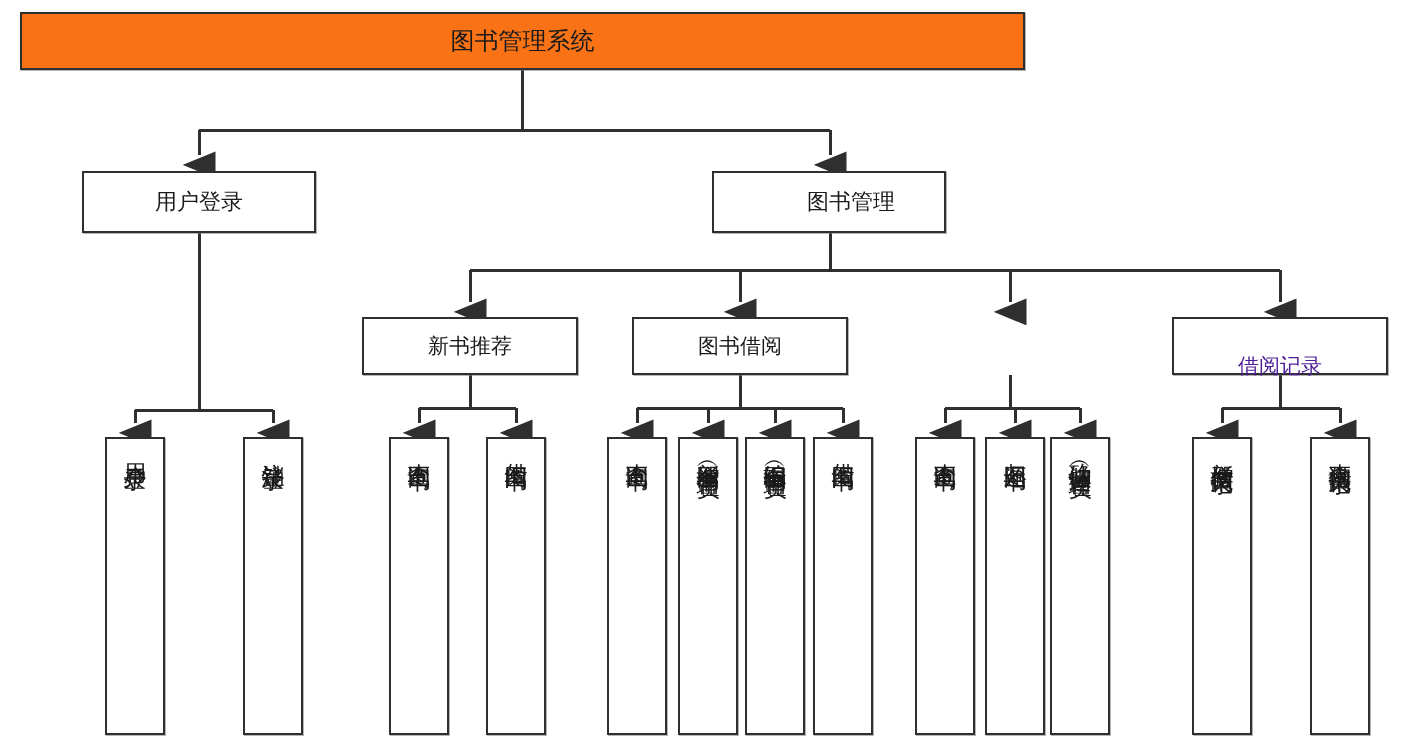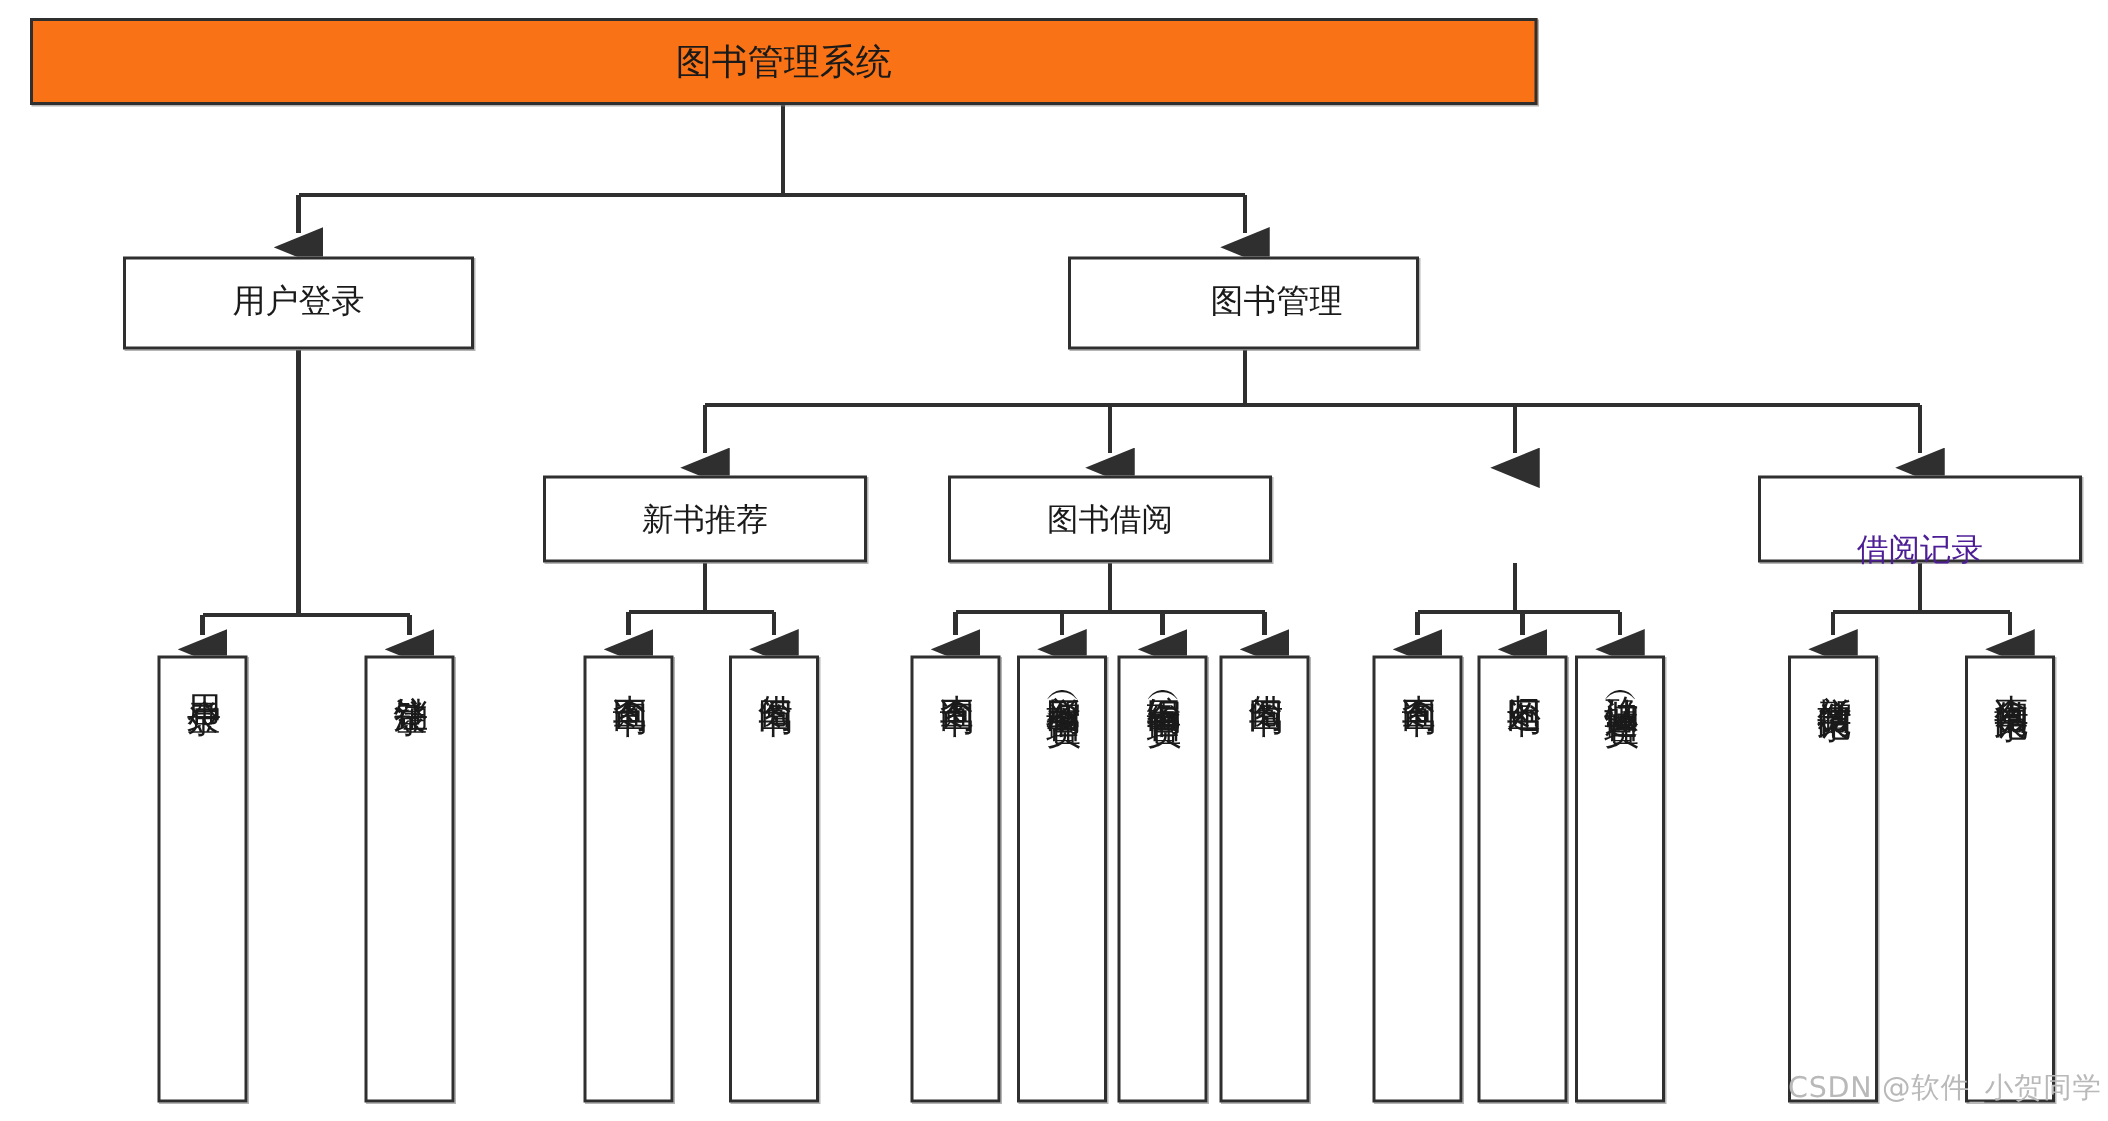--- a/index.html
+++ b/index.html
@@ -176,15 +176,14 @@
   <div class="node leaf" style="left: 1050px; top: 437px; width: 60px; height: 298px; border-color: rgb(47, 47, 47); background: rgb(255, 255, 255);">
     <span class="label" style="color: rgb(26, 26, 26);">确认归还（管理员）</span>
   </div>
   <div class="node leaf" style="left: 1192px; top: 437px; width: 60px; height: 298px; border-color: rgb(47, 47, 47); background: rgb(255, 255, 255);">
     <span class="label" style="color: rgb(26, 26, 26);">新增借阅记录</span>
   </div>
   <div class="node leaf" style="left: 1310px; top: 437px; width: 60px; height: 298px; border-color: rgb(47, 47, 47); background: rgb(255, 255, 255);">
     <span class="label" style="color: rgb(26, 26, 26);">查询借阅记录</span>
   </div>
 
-  <div class="watermark" style="left: 1192px; top: 712px; color: rgb(185, 185, 185);">CSDN @软件_小贺同学</div>
 
 </div>
 
 </body></html>

